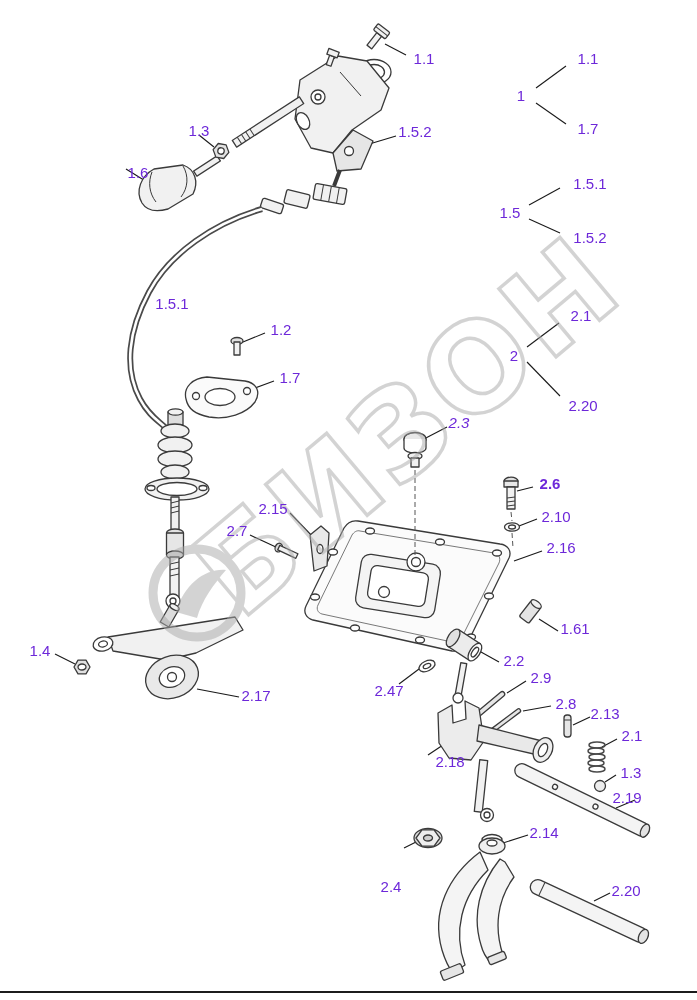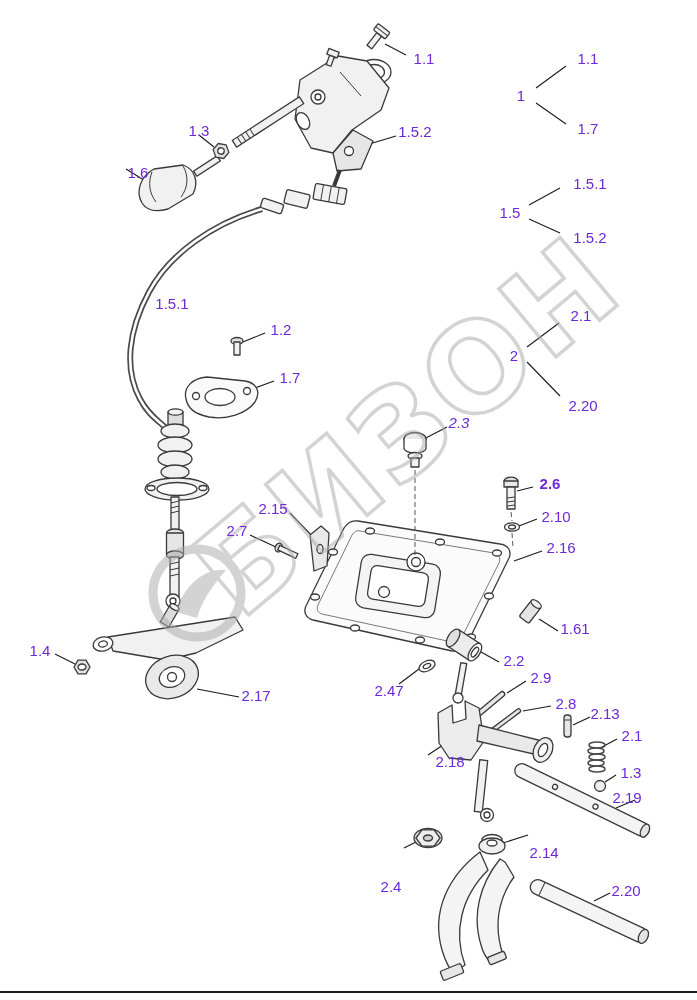--- a/index.html
+++ b/index.html
@@ -376,21 +376,21 @@
       <span class="callout" style="left: 566px; top: 703px;">2.8</span>
       <span class="callout" style="left: 605px; top: 713px;">2.13</span>
       <span class="callout" style="left: 632px; top: 735px;">2.1</span>
       <span class="callout" style="left: 631px; top: 772px;">1.3</span>
       <span class="callout" style="left: 627px; top: 797px;">2.19</span>
       <span class="callout" style="left: 389px; top: 690px;">2.47</span>
       <span class="callout" style="left: 414px; top: 761px; margin-left: 36px;">2.18</span>
       <span class="callout" style="left: 40px; top: 650px;">1.4</span>
       <span class="callout" style="left: 256px; top: 695px;">2.17</span>
       <span class="callout" style="left: 391px; top: 886px;">2.4</span>
-      <span class="callout" style="left: 544px; top: 832px; margin-top: 20px;">2.14</span>
+      <span class="callout" style="left: 544px; top: 832px;">2.14</span>
       <span class="callout" style="left: 626px; top: 890px;">2.20</span>
       <span class="callout" style="left: 588px; top: 58px;">1.1</span>
       <span class="callout" style="left: 521px; top: 95px;">1</span>
       <span class="callout" style="left: 588px; top: 128px;">1.7</span>
       <span class="callout" style="left: 590px; top: 183px;">1.5.1</span>
       <span class="callout" style="left: 510px; top: 212px;">1.5</span>
       <span class="callout" style="left: 590px; top: 237px;">1.5.2</span>
       <span class="callout" style="left: 581px; top: 315px;">2.1</span>
       <span class="callout" style="left: 514px; top: 355px;">2</span>
       <span class="callout" style="left: 583px; top: 405px;">2.20</span>

